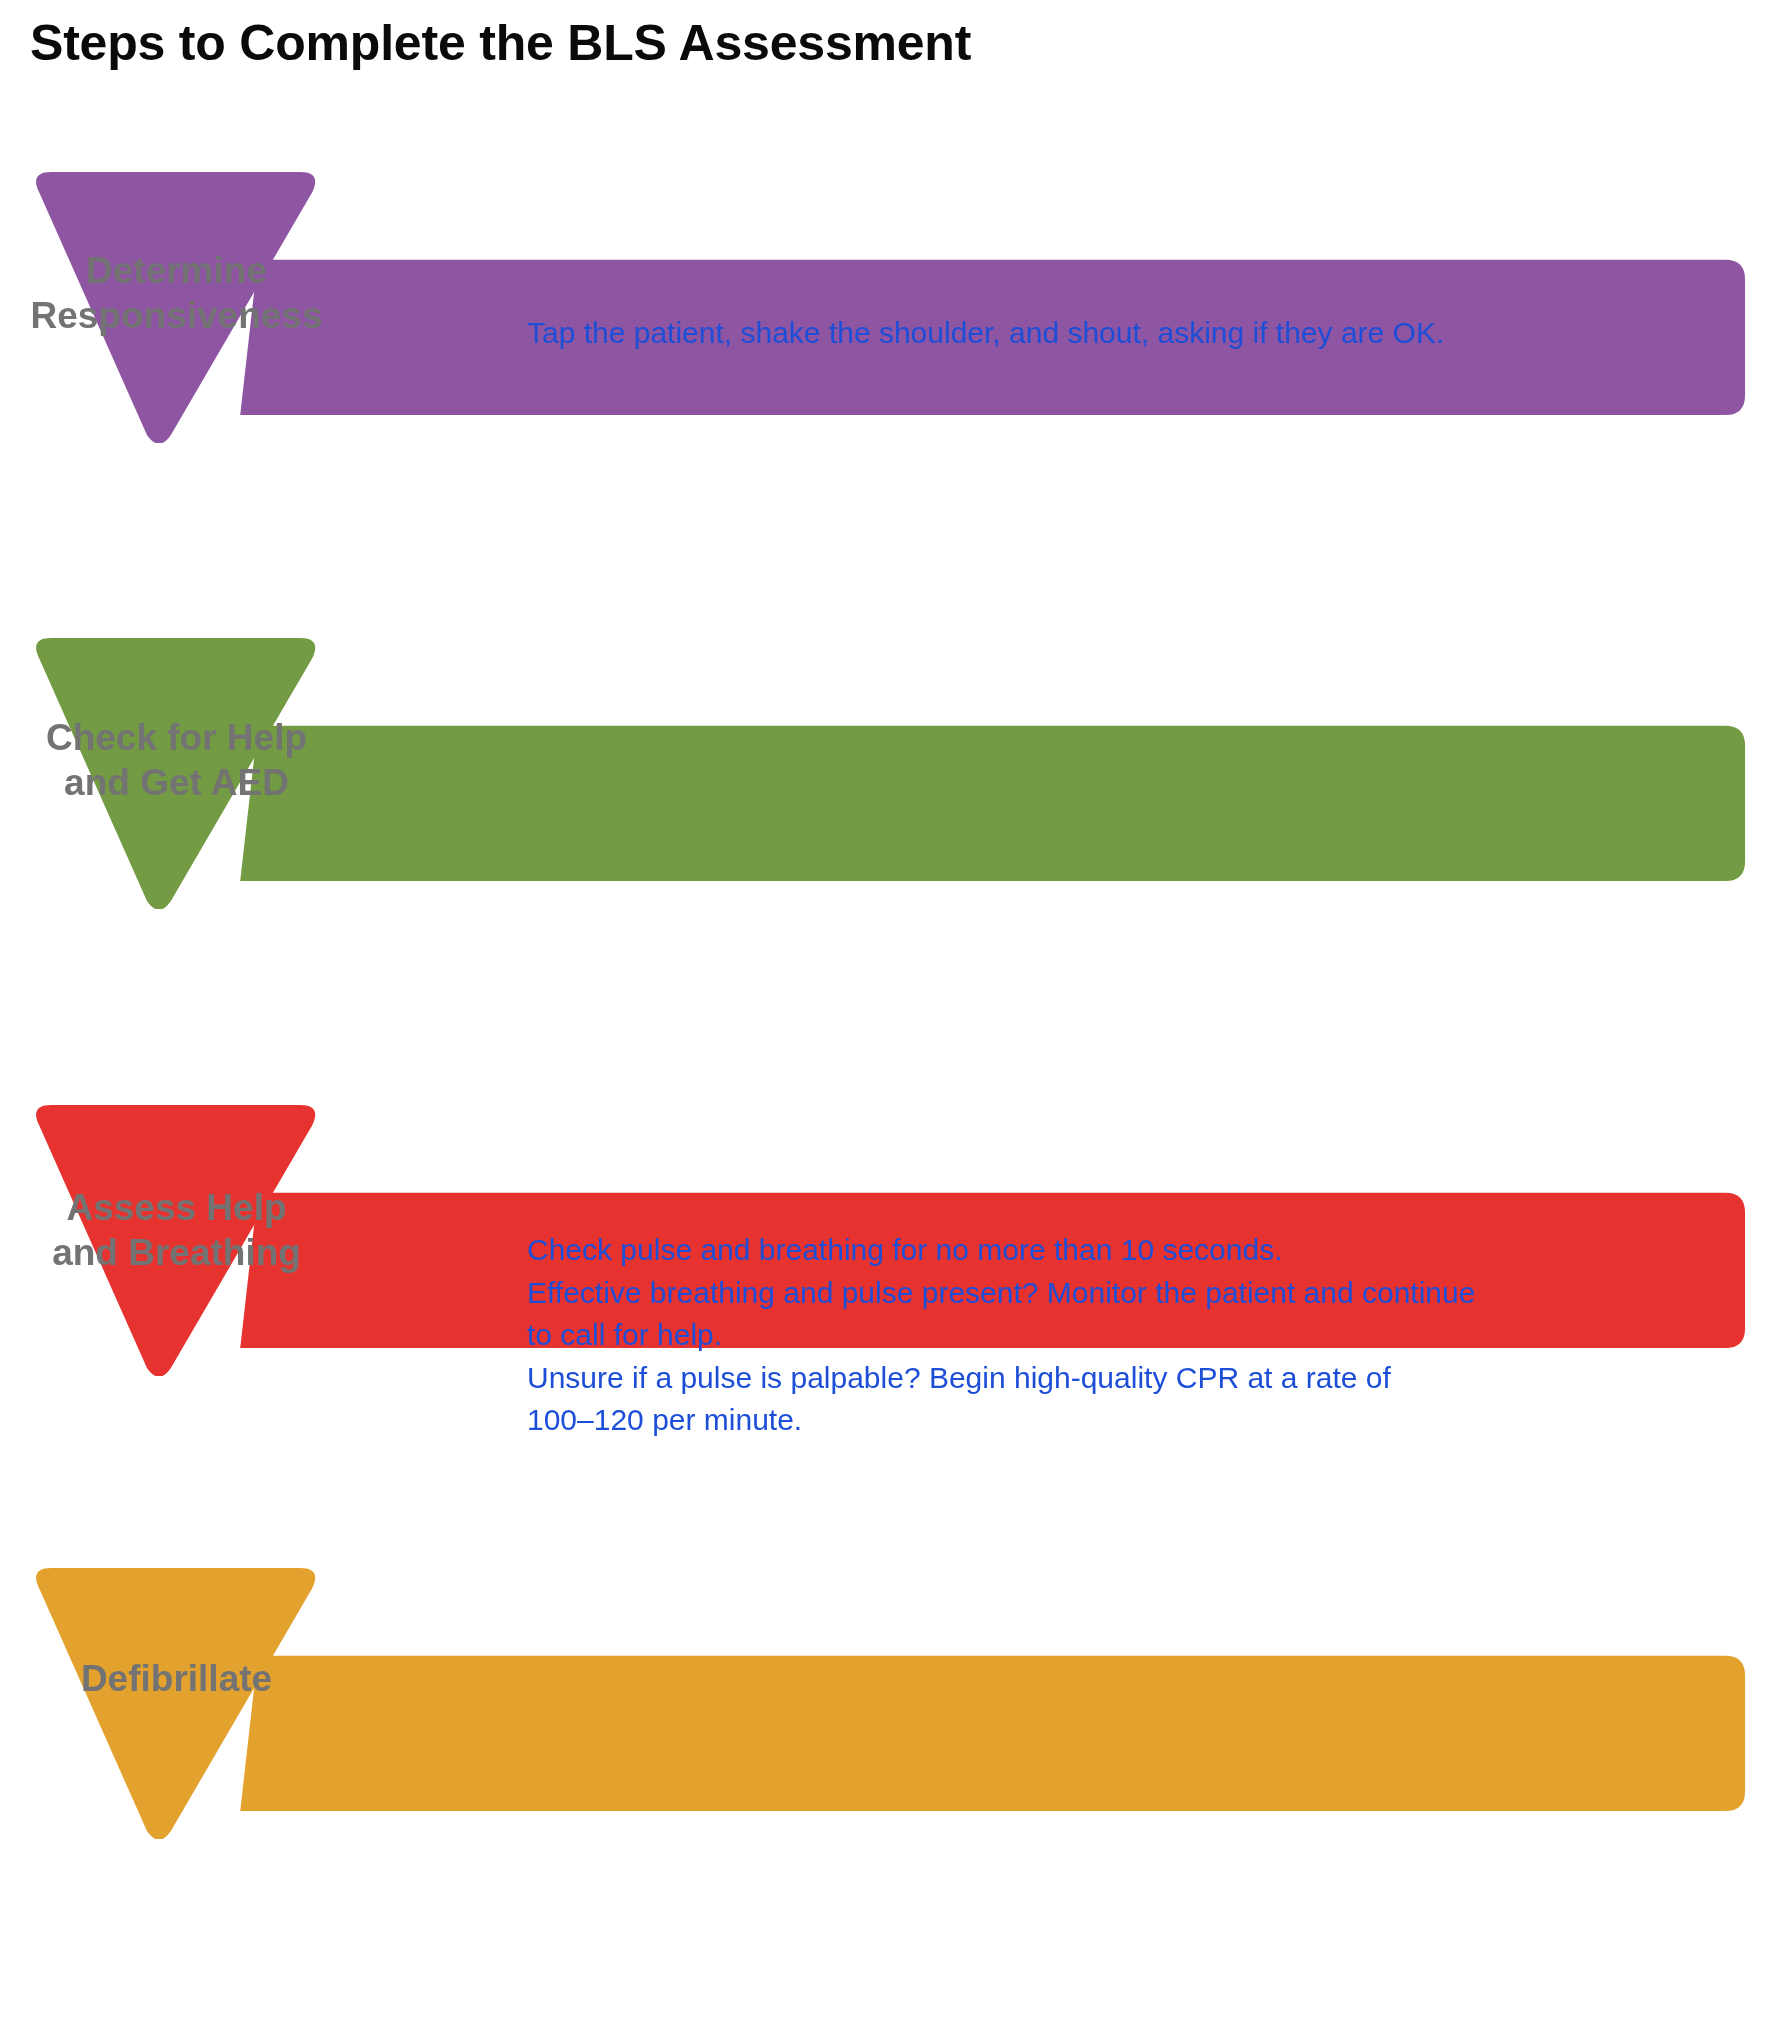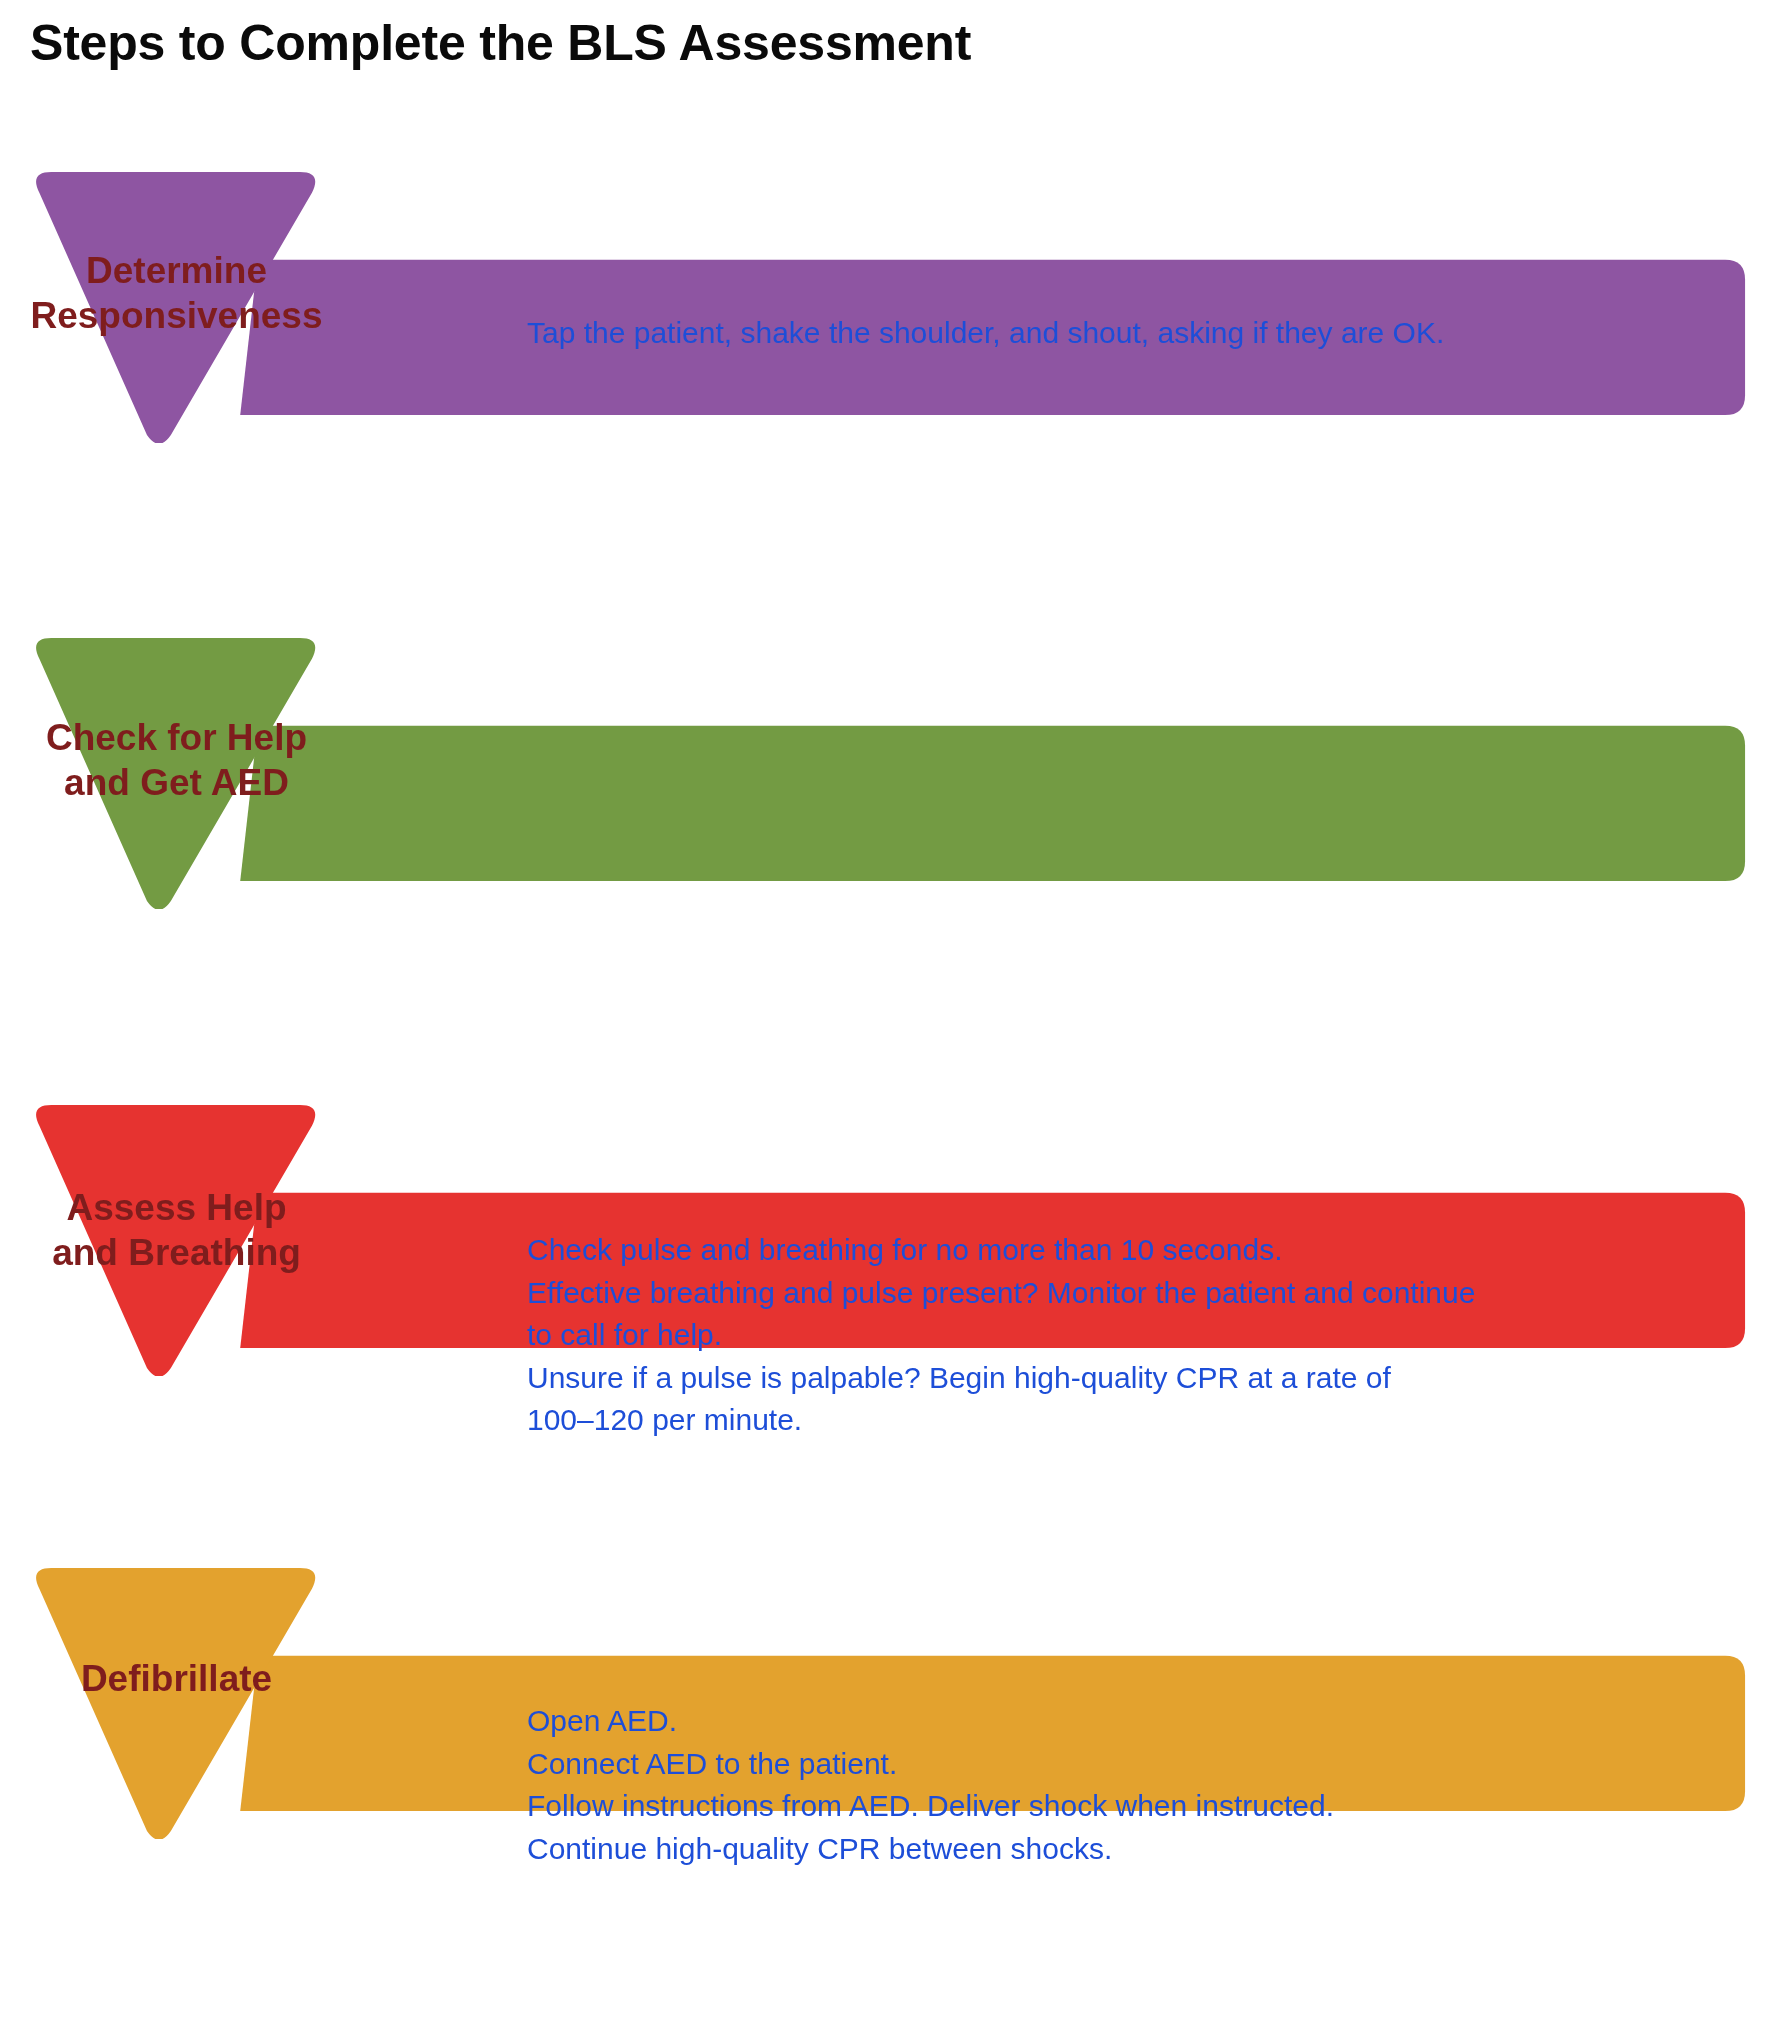--- a/index.html
+++ b/index.html
@@ -49,21 +49,21 @@
   .step-svg {
     position: absolute;
     left: 0;
     top: 0;
     display: block;
   }
 
   .step-label {
     position: absolute;
     text-align: center;
-    color: #7f1d1d;
+    color: #737373;
     font-weight: bold;
     font-size: 37px;
     line-height: 1.22;
     white-space: pre-line;
     left: 28px;
     width: 297px;
   }
 
   .step-body {
     position: absolute;
@@ -146,21 +146,17 @@
                  L 2163 110 Q 2188 110 2188 135
                  L 2188 280 Q 2188 305 2163 305
                  L 300 305
                  Z" fill="#E3A22E"></path>
         <path d="M 63 0 Q 35 0 48 26
                  L 183 330 Q 198 352 213 330
                  L 390 26 Q 403 0 375 0
                  Z" fill="#E3A22E"></path>
       </svg>
       <div class="step-label" style="top:88px;">Defibrillate</div>
-      <div class="step-body" style="top:132px;">Open AED.
-Connect AED to the patient.
-Follow instructions from AED. Deliver shock when instructed.
-Continue high-quality CPR between shocks.</div>
     </div>
 
   </div>
 </div>
 
 
 </body></html>

